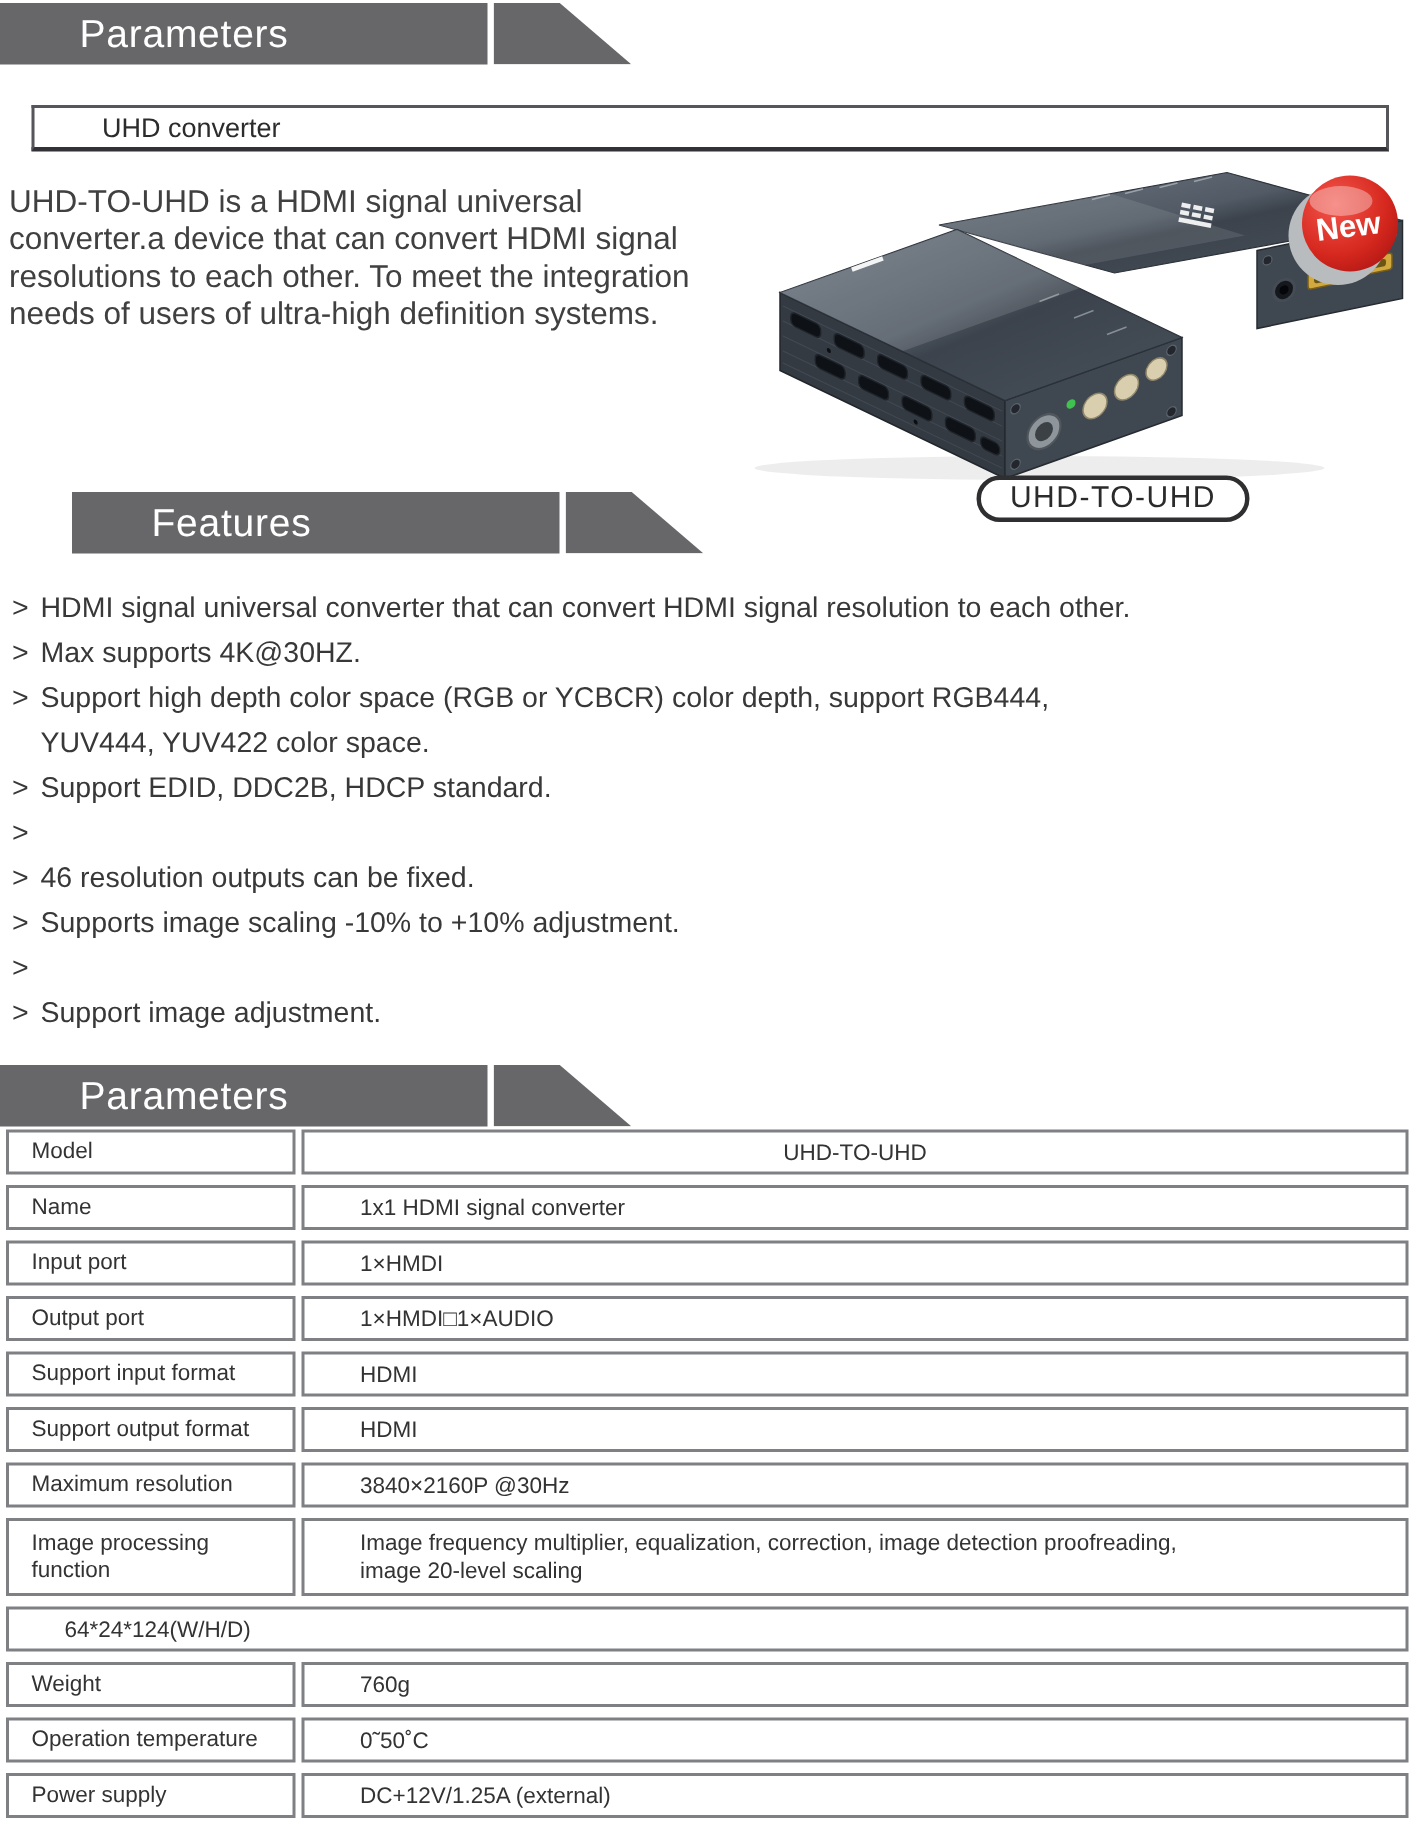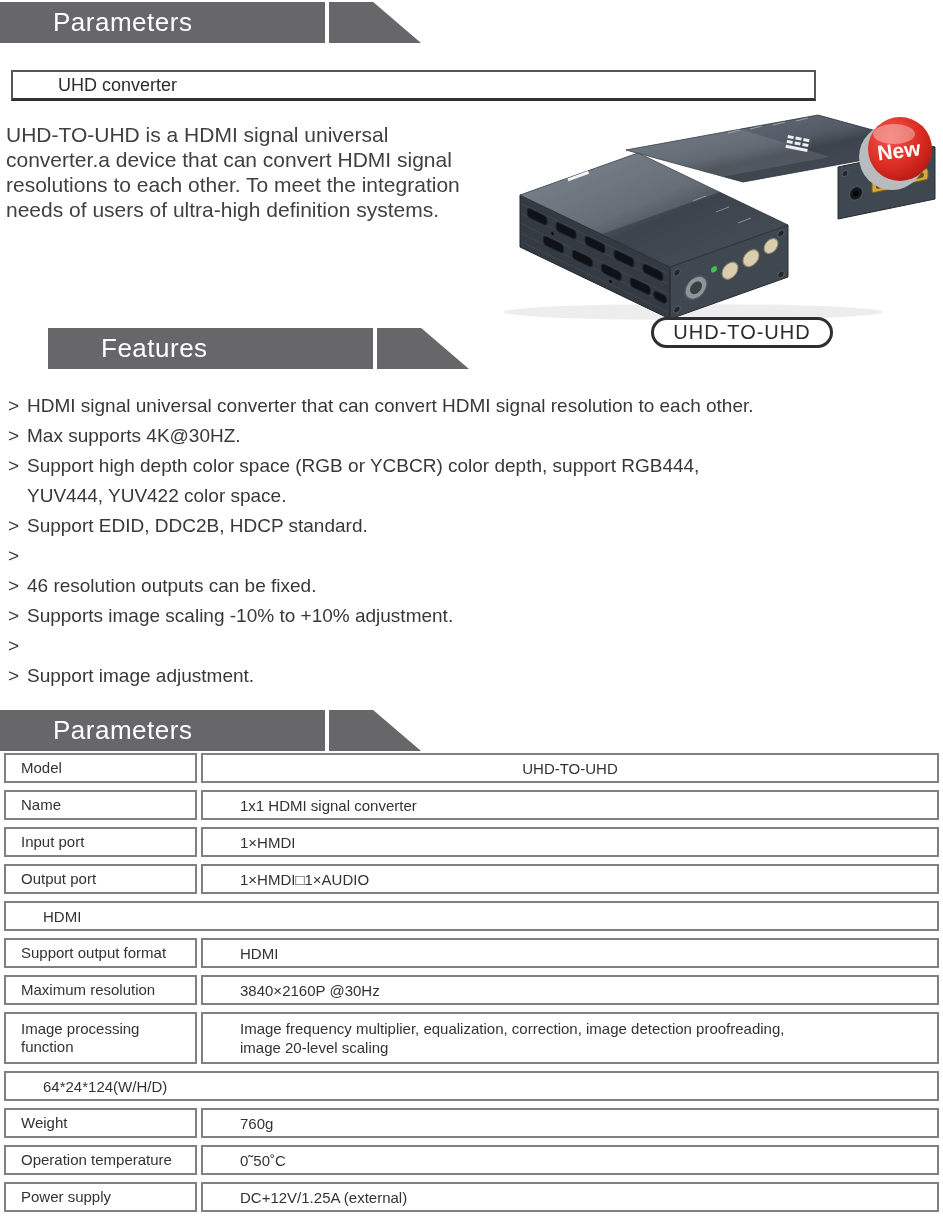--- a/index.html
+++ b/index.html
@@ -16,21 +16,21 @@
   }
   .banner-slant{
     width:92px;background:#67676a;margin-left:4px;
     clip-path:polygon(0 0,48% 0,100% 100%,0 100%);
   }
   .banner-converters{top:2px;}
   .banner-features{top:328px;padding-left:48px;}
   .banner-parameters{top:710px;}
   
   .subtitle-box{
-    position:absolute;top:70px;left:11px;width:805px;height:31px;box-sizing:border-box;
+    position:absolute;top:70px;left:21px;width:905px;height:31px;box-sizing:border-box;
     border:2px solid #55555a;border-bottom:3px solid #323236;
     display:flex;align-items:center;padding-left:45px;
     font-size:18px;color:#2c2c2c;
   }
   
   .description{
     position:absolute;top:122px;left:6px;width:478px;
     font-size:21px;line-height:25px;color:#404040;
   }
   
@@ -267,20 +267,21 @@
     <div class="param-cell param-label">Input port</div>
     <div class="param-cell param-value">1×HMDI</div>
   </div>
 
   <div class="param-row">
     <div class="param-cell param-label">Output port</div>
     <div class="param-cell param-value">1×HMDI□1×AUDIO</div>
   </div>
 
   <div class="param-row">
+    <div class="param-cell param-label">Support input format</div>
     <div class="param-cell param-value">HDMI</div>
   </div>
 
   <div class="param-row">
     <div class="param-cell param-label">Support output format</div>
     <div class="param-cell param-value">HDMI</div>
   </div>
 
   <div class="param-row">
     <div class="param-cell param-label">Maximum resolution</div>

